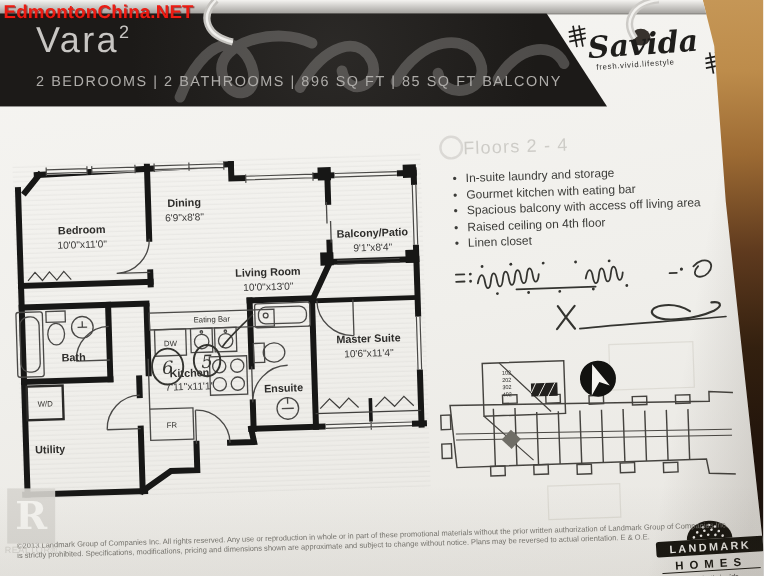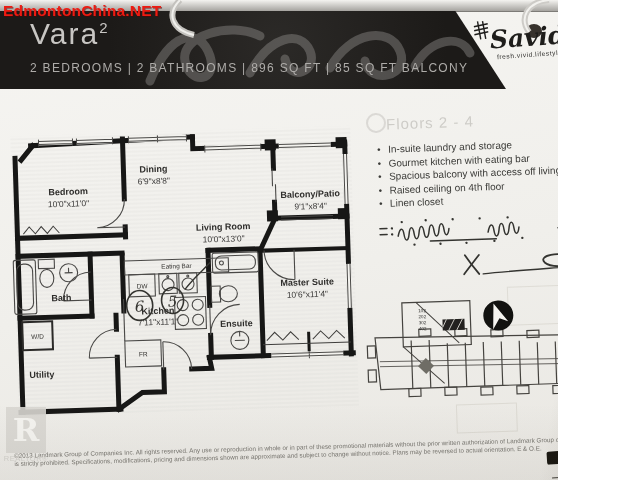--- a/index.html
+++ b/index.html
@@ -1,16 +1,16 @@
 <!DOCTYPE html>
 <html><head>
 <meta charset="utf-8">
 <style>
   html,body{margin:0;padding:0;}
-  .stage{position:relative;width:558px;height:480px;overflow:hidden;
+  .stage{position:relative;width:636px;height:480px;overflow:hidden;
          font-family:"Liberation Sans",sans-serif;
          background:linear-gradient(178deg,#c89a5a 0%,#bd8c4b 16%,#9c6a33 30%,#5f3a1e 46%,#33200f 62%,#20130b 80%,#16100b 100%);}
   .paper{position:absolute;left:0;top:0;width:640px;height:480px;
          background:linear-gradient(170deg,#f6f5f2 0%,#f0efeb 55%,#e9e7e2 100%);
          clip-path:polygon(0 0,91.5% 0,93% 8%,94.5% 35%,99.8% 100%,0 100%);}
   .shade{position:absolute;inset:0;pointer-events:none;
          background:linear-gradient(100deg,rgba(0,0,0,0) 86%,rgba(40,30,20,.14) 97%),
                     linear-gradient(to bottom,rgba(0,0,0,0) 84%,rgba(90,85,75,.07) 100%);}
   .top-strip{position:absolute;left:0;top:0;width:592px;height:11px;
          background:linear-gradient(#f4f3f0,#a5a39f);border-bottom:1px solid #7d7b77;}

